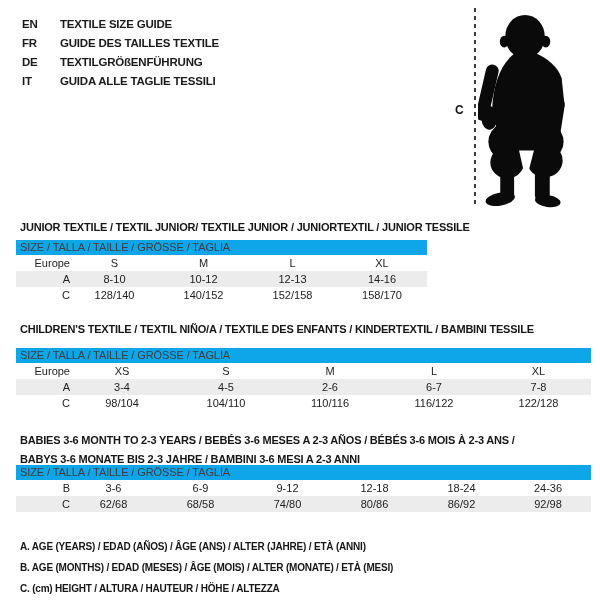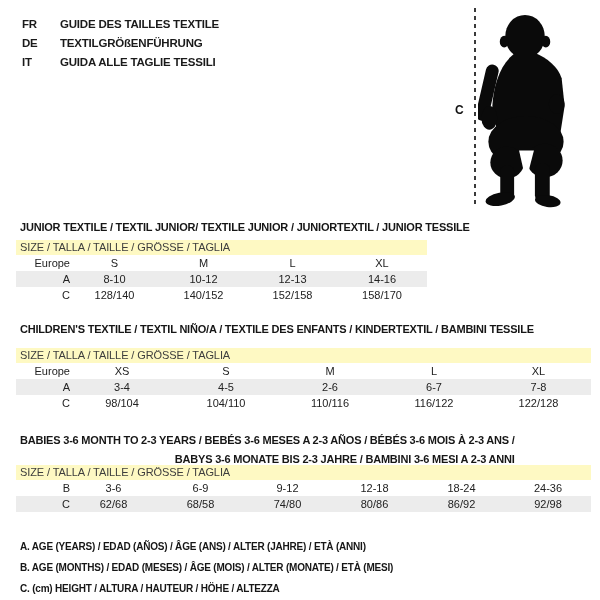--- a/index.html
+++ b/index.html
@@ -13,38 +13,41 @@
   .lang-row { white-space:nowrap; }
   .lang-code { display:inline-block; width:38px; }
 
   
   .dash-line { left:474px; top:8px; width:2px; height:198px;
     background-image:repeating-linear-gradient(to bottom, #3a3a3a 0 4px, transparent 4px 8px); }
   .c-marker { left:455px; top:103px; font-weight:bold; font-size:12px; color:#111; }
   .baby { left:478px; top:7px; }
 
   
-  .sec-title { left:20px; font-weight:bold; font-size:11px; letter-spacing:-0.2px; line-height:19px; color:#161616; white-space:nowrap;text-align:right; }
+  .sec-title { left:20px; font-weight:bold; font-size:11px; letter-spacing:-0.2px; line-height:19px; color:#161616; white-space:nowrap; }
 
   
   .tbl-wrap { left:16px; }
-  .size-bar { height:15px; background:#fef9c3; color:#3d3d3d; font-size:11px; line-height:15px; padding-left:4px; letter-spacing:-0.1px; }
+  .size-bar { height:15px; background:#0ea5e9; color:#3d3d3d; font-size:11px; line-height:15px; padding-left:4px; letter-spacing:-0.1px; }
   table.size-table { border-collapse:collapse; table-layout:fixed; }
   table.size-table td { height:16px; font-size:11px; color:#222; text-align:center; padding:0; vertical-align:middle; }
   table.size-table td.lbl { text-align:right; padding-left:4px; }
   tr.shaded td { background:#ececec; }
 
   
   .notes { left:20px; top:536px; font-weight:bold; font-size:10px; letter-spacing:-0.2px; line-height:21px; color:#161616; }
   .note-line { white-space:nowrap; }
 </style>
 </head>
 <body>
 
 <div class="abs lang-list">
+  <div class="lang-row">
+    <span class="lang-code">EN</span><span>TEXTILE SIZE GUIDE</span>
+  </div>
   <div class="lang-row">
     <span class="lang-code">FR</span><span>GUIDE DES TAILLES TEXTILE</span>
   </div>
   <div class="lang-row">
     <span class="lang-code">DE</span><span>TEXTILGRÖßENFÜHRUNG</span>
   </div>
   <div class="lang-row">
     <span class="lang-code">IT</span><span>GUIDA ALLE TAGLIE TESSILI</span>
   </div>
 </div>

